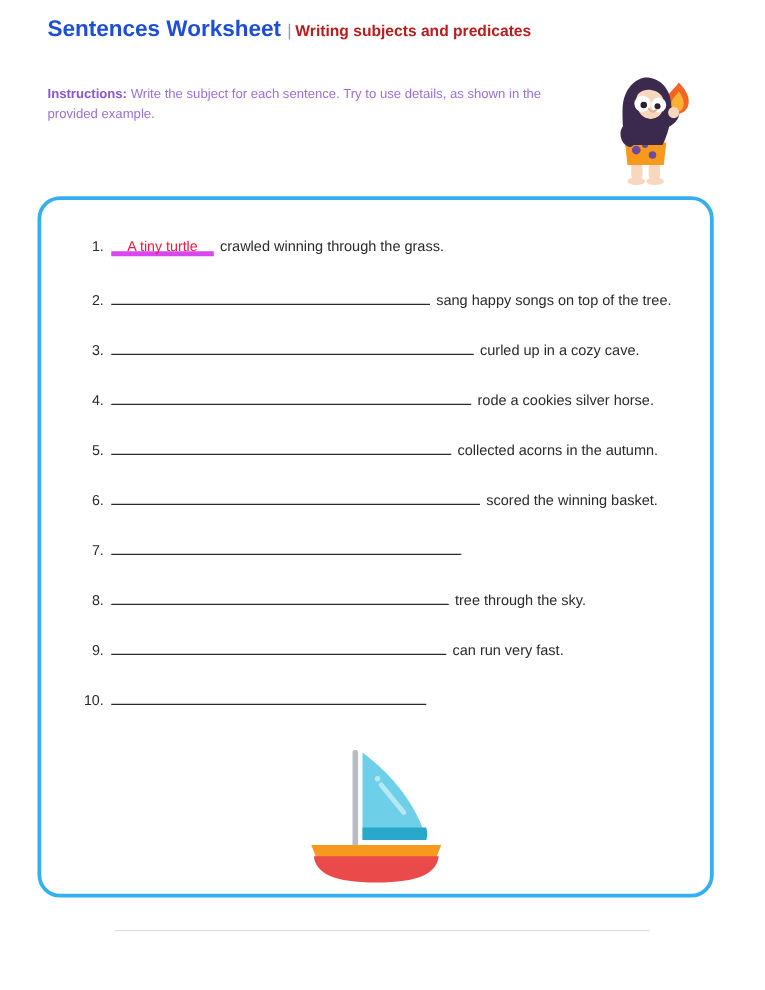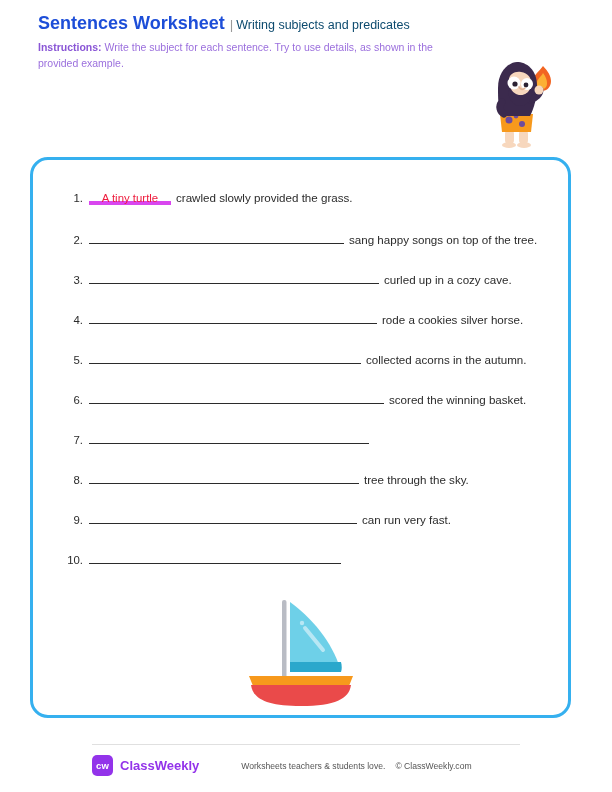--- a/index.html
+++ b/index.html
@@ -42,36 +42,36 @@
     font-weight: bold;
     font-size: 18px;
     color: #1d4ed8;
   }
   .title-sep {
     color: #9a9a9a;
     font-weight: 300;
     padding: 0 3px 0 5px;
   }
   .title-sub {
-    font-weight: normal;
+    font-weight: bold;
     font-size: 12.5px;
-    color: #0c4a6e;
+    color: #b91c1c;
   }
 
   .defs {
     margin-top: 18px;
     font-size: 10.5px;
     line-height: 15px;
     color: #4f6fe0;
   }
   .defs .term { font-weight: bold; color: #3a5fd9; }
   .defs .dash { font-weight: bold; color: #3a5fd9; }
 
   .instructions {
-    margin-top: 6px;
+    margin-top: 34px;
     font-size: 10.5px;
     line-height: 15.5px;
     color: #9b6fdd;
     max-width: 430px;
   }
   .instructions .lead { font-weight: bold; color: #8a56d6; }
 
   
   .caveman-wrap {
     position: absolute;
@@ -262,21 +262,21 @@
     </svg>
   </div>
 
   <div class="sentence-box">
 
     <div class="items">
 
       <div class="item">
         <span class="item-num">1.</span>
         <span class="blank filled" style="width:82px">A tiny turtle</span>
-        <span class="predicate">crawled slowly provided the grass.</span>
+        <span class="predicate">crawled winning through the grass.</span>
       </div>
 
       <div class="item">
         <span class="item-num">2.</span>
         <span class="blank" style="width:255px"></span>
         <span class="predicate">sang happy songs on top of the tree.</span>
       </div>
 
       <div class="item">
         <span class="item-num">3.</span>
@@ -340,20 +340,14 @@
         <path d="M8 86 L112 86 L108 96 L12 96 Z" fill="#f7991c"></path>
 
         <path d="M10 95 L110 95 C108 109 94 116 60 116 C26 116 12 109 10 95 Z" fill="#ea4a4a"></path>
       </svg>
     </div>
 
   </div>
 
   <div class="footer-divider"></div>
 
-  <div class="footer">
-    <div class="logo-badge">cw</div>
-    <div class="logo-name">ClassWeekly</div>
-    <div class="footer-tagline">Worksheets teachers &amp; students love.</div>
-    <div class="footer-copy">© ClassWeekly.com</div>
-  </div>
 
 </div>
 
 </body></html>

